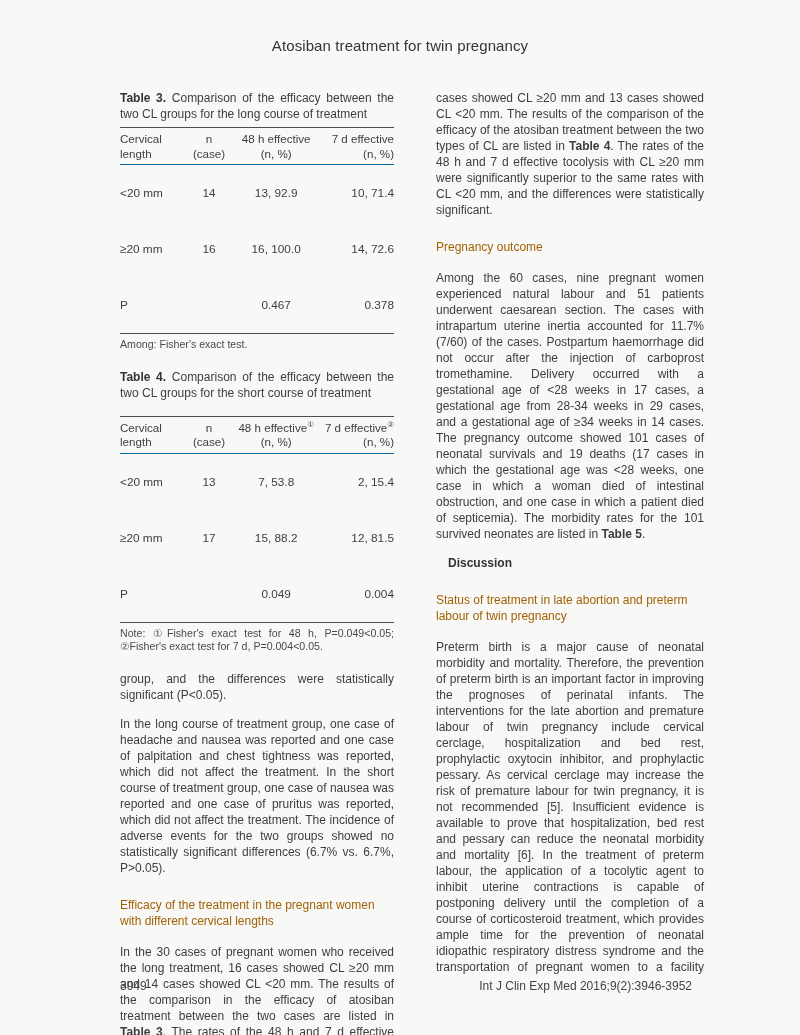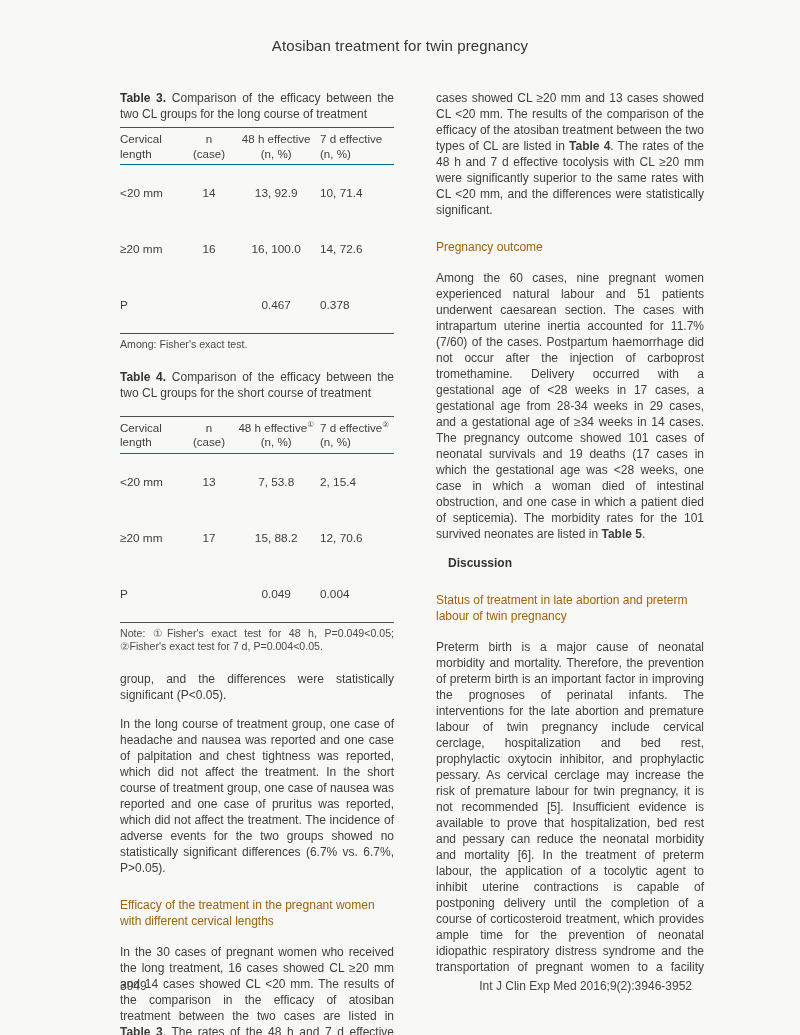--- a/index.html
+++ b/index.html
@@ -24,21 +24,21 @@
   .tbl-caption b{color:#333;}
   .gap-after{margin-bottom:15px;}
   table.datatable{width:100%;border-collapse:collapse;margin:0 0 4px;table-layout:fixed;}
   table.datatable thead tr{border-top:1.5px solid #4d4d4d;border-bottom:1px solid #0369a1;}
   table.datatable tbody tr:last-child{border-bottom:1.5px solid #4d4d4d;}
   table.datatable th{font-weight:normal;font-size:11.6px;line-height:14.5px;padding:4px 0 3px;vertical-align:top;}
   table.datatable td{font-size:11.8px;padding:20px 0;}
   .c1{text-align:left;width:24%;}
   .c2{text-align:center;width:17%;}
   .c3{text-align:center;width:32%;}
-  .c4{text-align:left;width:27%;}
+  .c4{text-align:right;width:27%;}
   sup{font-size:7.5px;vertical-align:super;line-height:0;}
   .note{font-size:10.6px;line-height:13.5px;color:#4a4a4a;margin:2px 0 17px;text-align:justify;}
   .footer-left{position:absolute;left:120px;top:979px;font-size:12px;color:#444;}
   .footer-right{position:absolute;left:120px;top:979px;width:572px;text-align:right;font-size:12px;color:#444;}
 </style>
 </head>
 <body>
 
 <div class="running-head">Atosiban treatment for twin pregnancy</div>
 
@@ -95,21 +95,21 @@
         <tr>
           <td class="c1">&lt;20 mm</td>
           <td class="c2">13</td>
           <td class="c3">7, 53.8</td>
           <td class="c4">2, 15.4</td>
         </tr>
         <tr>
           <td class="c1">≥20 mm</td>
           <td class="c2">17</td>
           <td class="c3">15, 88.2</td>
-          <td class="c4">12, 70.6</td>
+          <td class="c4">12, 81.5</td>
         </tr>
         <tr>
           <td class="c1">P</td>
           <td class="c2"></td>
           <td class="c3">0.049</td>
           <td class="c4">0.004</td>
         </tr>
       </tbody>
     </table>
     <div class="note">Note: ①Fisher's exact test for 48 h, P=0.049&lt;0.05; ②Fisher's exact test for 7 d, P=0.004&lt;0.05.</div>

